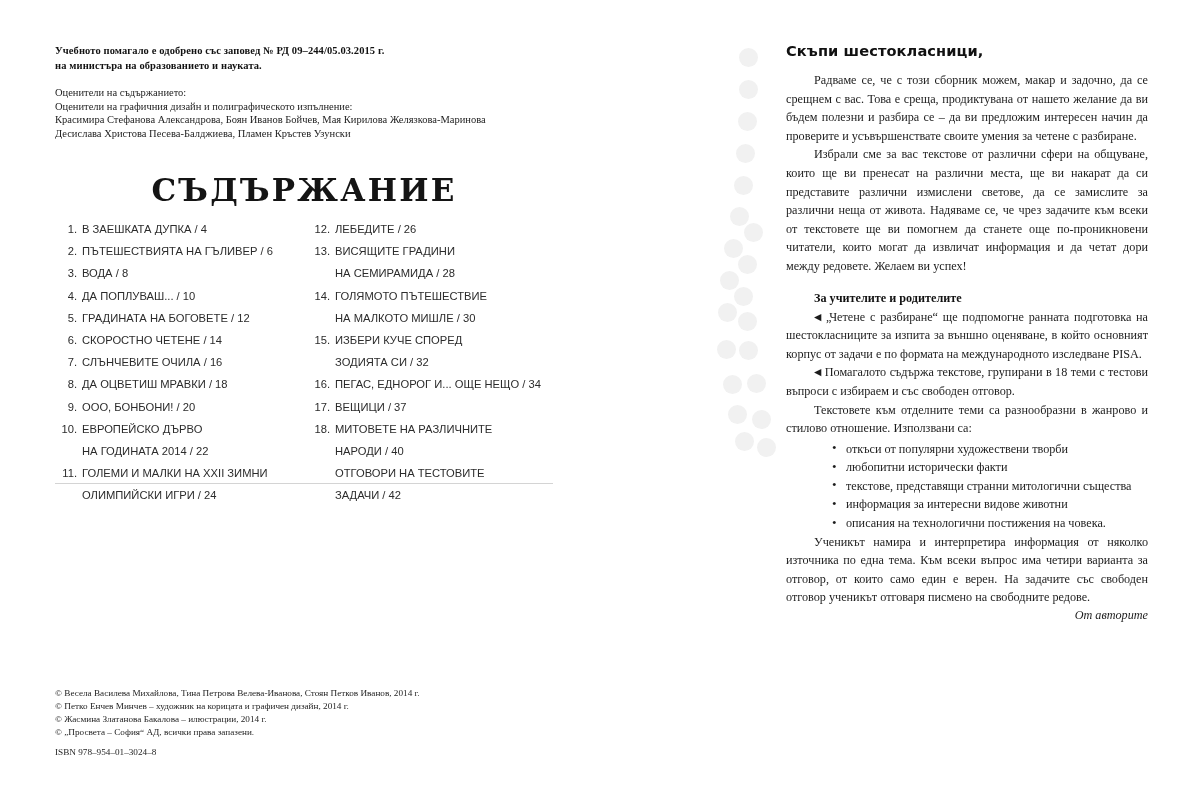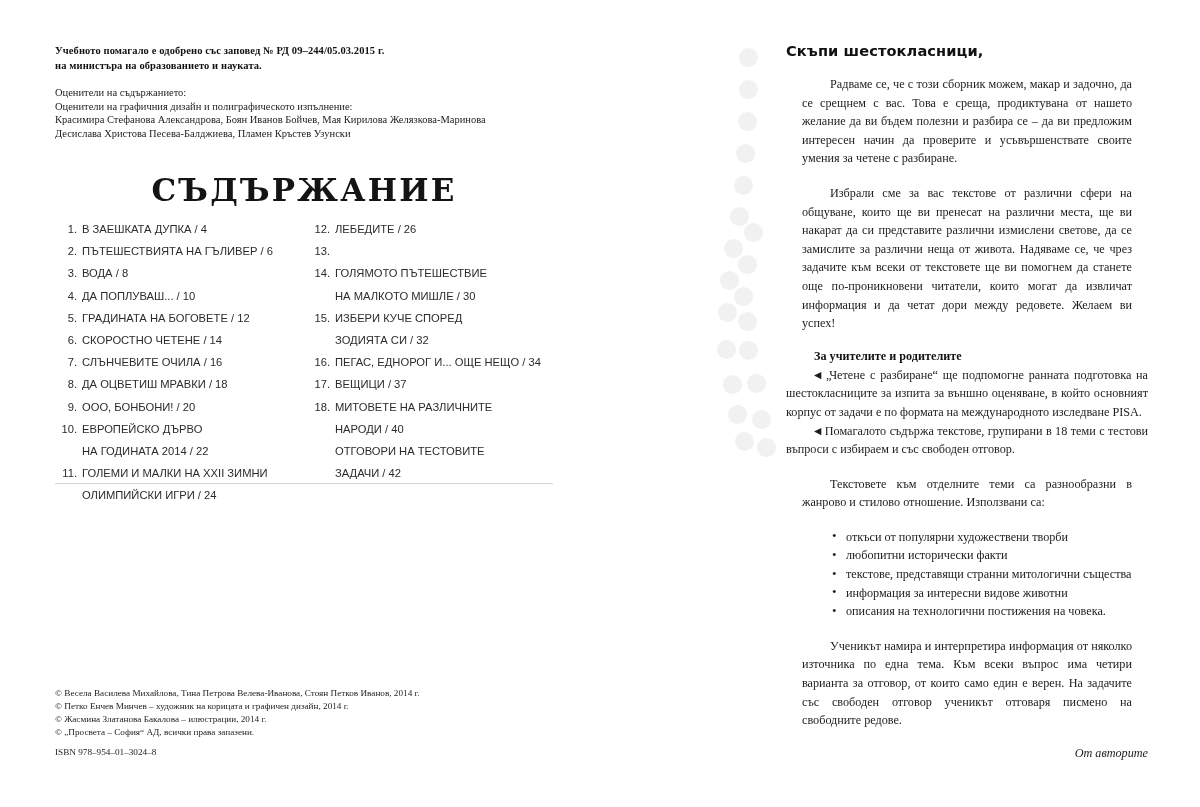--- a/index.html
+++ b/index.html
@@ -94,21 +94,21 @@
   }
   .rp-inner { position: absolute; left: 186px; top: 40px; width: 362px; }
 
   .greeting {
     font-family: "DejaVu Sans", "Liberation Sans", sans-serif;
     font-size: 14.6px; font-weight: bold; color: #111;
     letter-spacing: 0.1px; margin: 0 0 12px 0;
   }
 
   p.body {
-    margin: 16px;
+    margin: 0;
     font-family: "Liberation Serif", "DejaVu Serif", serif;
     font-size: 12.2px;
     line-height: 18.6px;
     text-align: justify;
     text-indent: 28px;
     color: #1c1c1c;
     hyphens: none;
   }
 
   .subhead {
@@ -239,20 +239,24 @@
         </div>
       <div class="toc-col right">
           <div class="toc-entry">
             <span class="toc-num">12.</span>
             <span class="toc-text">
               <span class="cont">ЛЕБЕДИТЕ / 26</span>
             </span>
           </div>
           <div class="toc-entry">
             <span class="toc-num">13.</span>
+            <span class="toc-text">
+              <span class="cont">ВИСЯЩИТЕ ГРАДИНИ</span>
+              <span class="cont">НА СЕМИРАМИДА / 28</span>
+            </span>
           </div>
           <div class="toc-entry">
             <span class="toc-num">14.</span>
             <span class="toc-text">
               <span class="cont">ГОЛЯМОТО ПЪТЕШЕСТВИЕ</span>
               <span class="cont">НА МАЛКОТО МИШЛЕ / 30</span>
             </span>
           </div>
           <div class="toc-entry">
             <span class="toc-num">15.</span>

